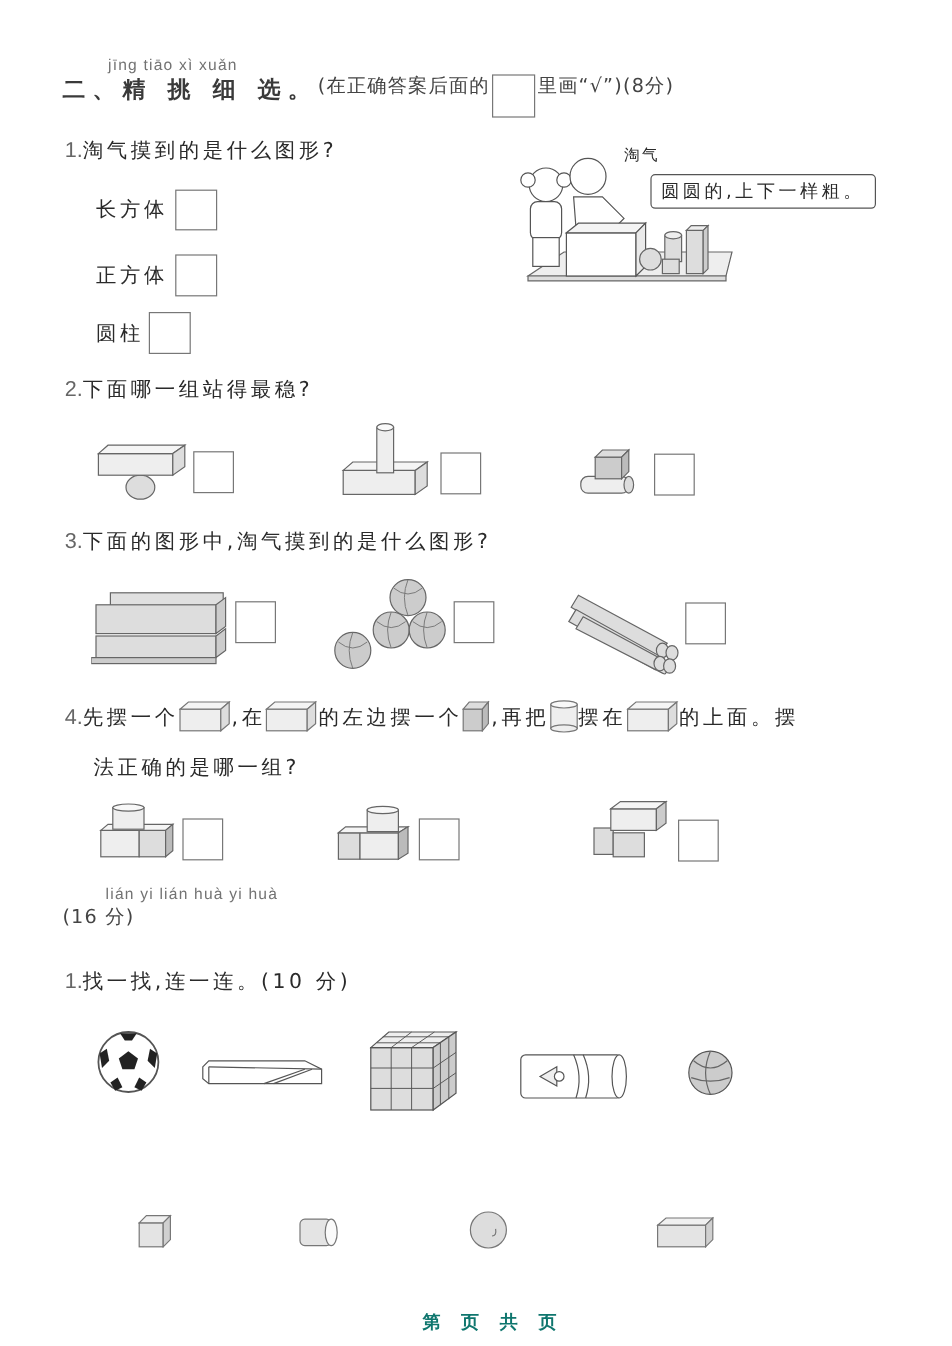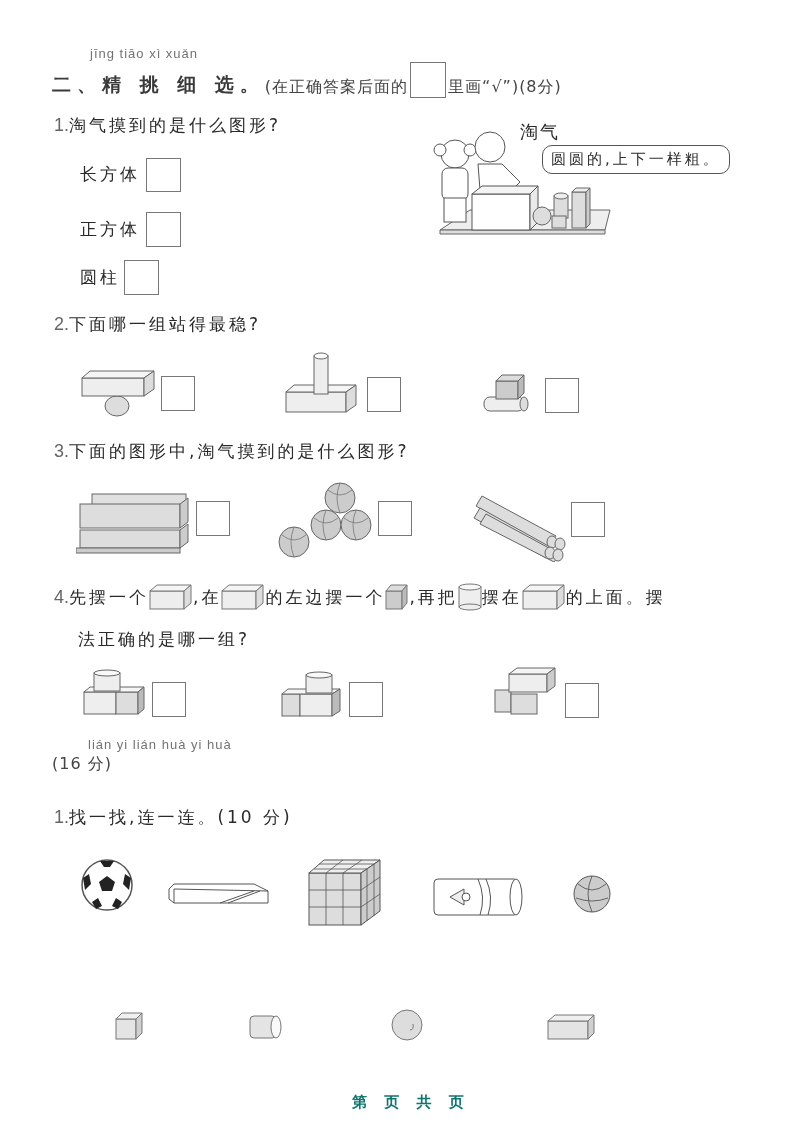--- a/index.html
+++ b/index.html
@@ -14,21 +14,21 @@
   .lbl{font-size:17px;letter-spacing:3px;color:#2a2a2a;}
   .bubble{border:1.5px solid #555;border-radius:4px;padding:4px 8px;font-size:15px;letter-spacing:3px;background:#fff;}
   .footer{font-size:15px;font-weight:bold;letter-spacing:6px;color:#0f766e;}
   .inlinebox{display:inline-block;vertical-align:middle;}
   svg{display:block;}
 </style>
 </head>
 <body>
 
 <div class="abs pinyin" style="left:90px;top:46px;">jīng tiāo xì xuǎn</div>
-<div class="abs" style="left:52px;top:62px;display:flex;align-items:flex-end;">
+<div class="abs" style="left:52px;top:62px;display:flex;align-items:flex-start;">
   <span class="sec-title">二、精 挑 细 选。</span>
   <span class="sec-note">(在正确答案后面的</span>
   <span class="inlinebox" style="width:34px;height:34px;border:1.5px solid #777;margin:0 2px;"></span>
   <span class="sec-note">里画“√”)(8分)</span>
 </div>
 
 <div class="abs q" style="left:54px;top:114px;">
   <span class="qnum">1.</span><span>淘气摸到的是什么图形?</span>
 </div>
 <div class="abs lbl" style="left:80px;top:163px;">长方体</div>
@@ -62,22 +62,22 @@
     <rect x="144" y="84" width="14" height="22" fill="#ddd" stroke="#666"></rect>
     <ellipse cx="151" cy="84" rx="7" ry="3" fill="#eee" stroke="#666"></ellipse>
 
     <rect x="142" y="104" width="14" height="12" fill="#ddd" stroke="#666"></rect>
 
     <rect x="162" y="80" width="14" height="36" fill="#ddd" stroke="#666"></rect>
     <polygon points="162,80 166,76 180,76 176,80" fill="#eee" stroke="#666"></polygon>
     <polygon points="176,80 180,76 180,112 176,116" fill="#ccc" stroke="#666"></polygon>
   </svg>
 </div>
-<div class="abs" style="left:520px;top:120px;font-size:18px;letter-spacing:2px;">淘气</div>
-<div class="abs bubble" style="left:542px;top:145px;border-radius:10px;">圆圆的,上下一样粗。</div>
+<div class="abs" style="left:520px;top:120px;font-size:13px;letter-spacing:2px;">淘气</div>
+<div class="abs bubble" style="left:542px;top:145px;">圆圆的,上下一样粗。</div>
 
 <div class="abs q" style="left:54px;top:313px;">
   <span class="qnum">2.</span><span>下面哪一组站得最稳?</span>
 </div>
 <div class="abs" style="left:80px;top:370px;">
   <svg width="76" height="50">
     <ellipse cx="37" cy="36" rx="12" ry="10" fill="#ddd" stroke="#666"></ellipse>
     <rect x="2" y="8" width="62" height="18" fill="#eee" stroke="#666"></rect>
     <polygon points="2,8 10,1 74,1 64,8" fill="#f5f5f5" stroke="#666"></polygon>
     <polygon points="64,8 74,1 74,19 64,26" fill="#ddd" stroke="#666"></polygon>

